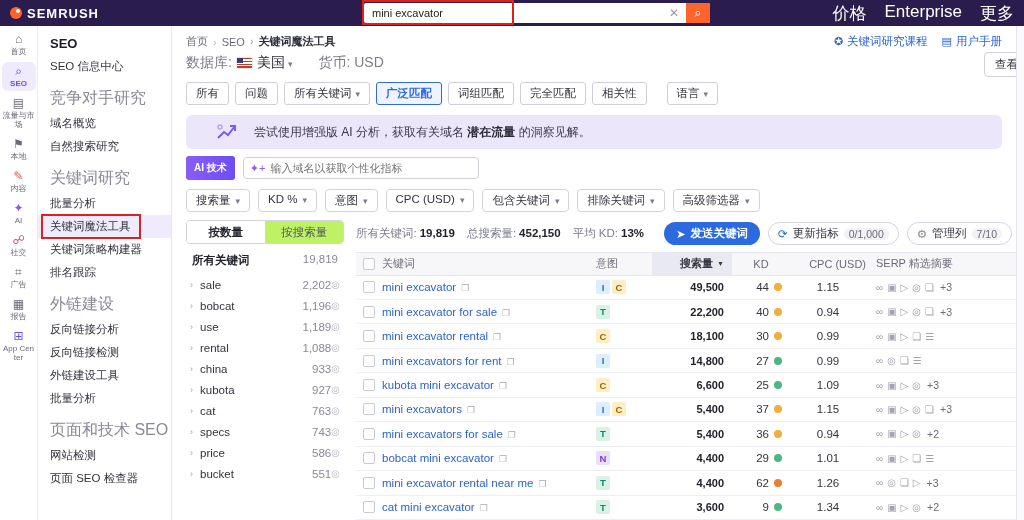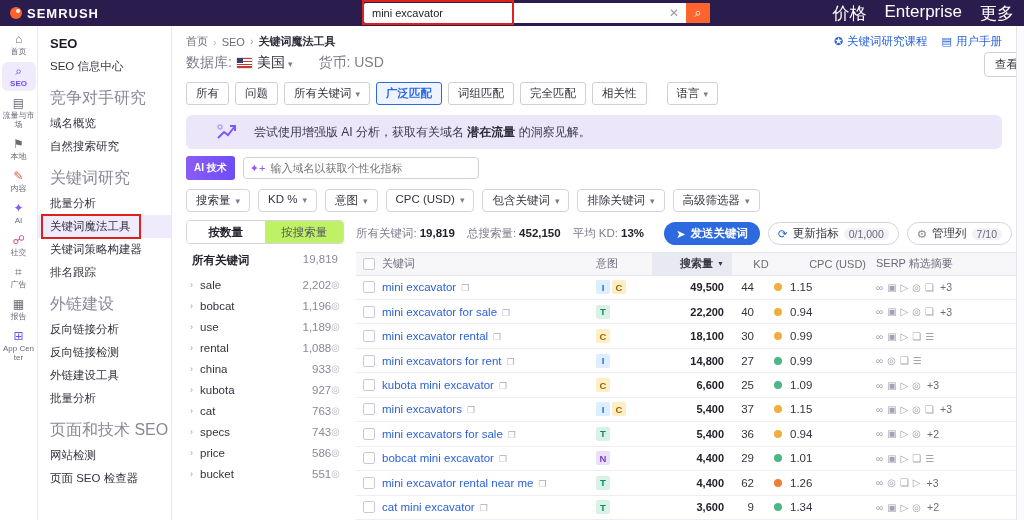--- a/index.html
+++ b/index.html
@@ -97,23 +97,23 @@
 .h-kd{text-align:center}
 .h-cpc{text-align:right;padding-right:10px}
 .cb{width:12px;height:12px;border:1px solid #c9c9d4;border-radius:2px;margin:0 auto;background:#fff}
 .t-row{height:25px;border-bottom:1px solid #ededf3;font-size:11.5px}
 .c-kw{display:flex;align-items:center;gap:5px;min-width:0}
 .kw-link{color:#2a62d9;white-space:nowrap;overflow:hidden;text-overflow:ellipsis}
 .kw-ic::before{content:"❐";color:#a9a9b8;font-size:9px}
 .c-intent{display:flex;gap:2px}
 .ibadge{width:14px;height:14px;border-radius:2px;font-size:9.5px;font-weight:bold;display:inline-flex;align-items:center;justify-content:center}
 .c-vol-cell{text-align:right;padding-right:8px;font-weight:bold;color:#23232e;font-size:11px}
-.c-kd-cell{display:flex;align-items:center;justify-content:flex-end;gap:20px;padding-right:8px;color:#33333f}
+.c-kd-cell{display:flex;align-items:center;justify-content:flex-end;gap:5px;padding-right:8px;color:#33333f}
 .kd-dot{width:8px;height:8px;border-radius:50%;flex:none}
-.c-cpc-cell{text-align:left;padding-right:10px;color:#33333f}
+.c-cpc-cell{text-align:center;padding-right:10px;color:#33333f}
 .c-serp{display:flex;align-items:center;gap:4px;color:#a2a2b2;font-size:10px;overflow:hidden}
 .s-more{color:#6b6b78;font-size:10.5px;margin-left:2px}
 .right-strip{width:8px;background:#fbfbfd;border-left:1px solid #e4e4ec;flex:none}
 </style>
 </head>
 <body>
 
 <div class="topbar">
   <div class="logo">
     <span class="logo-flame"></span>

